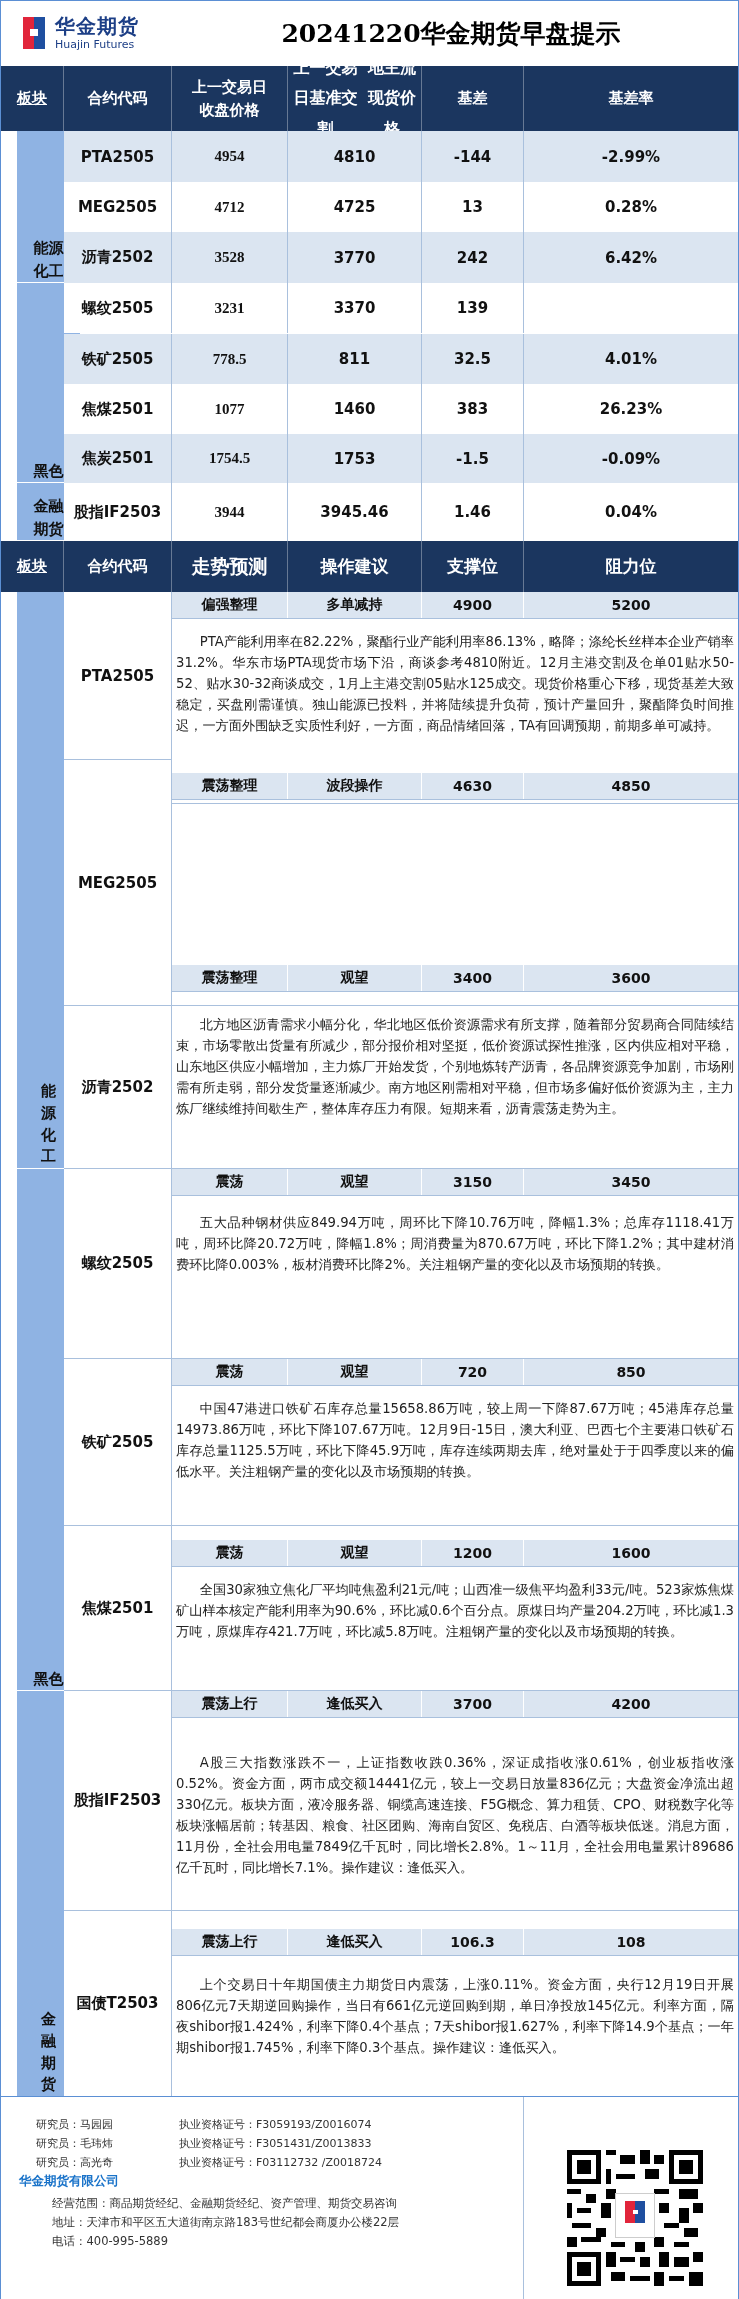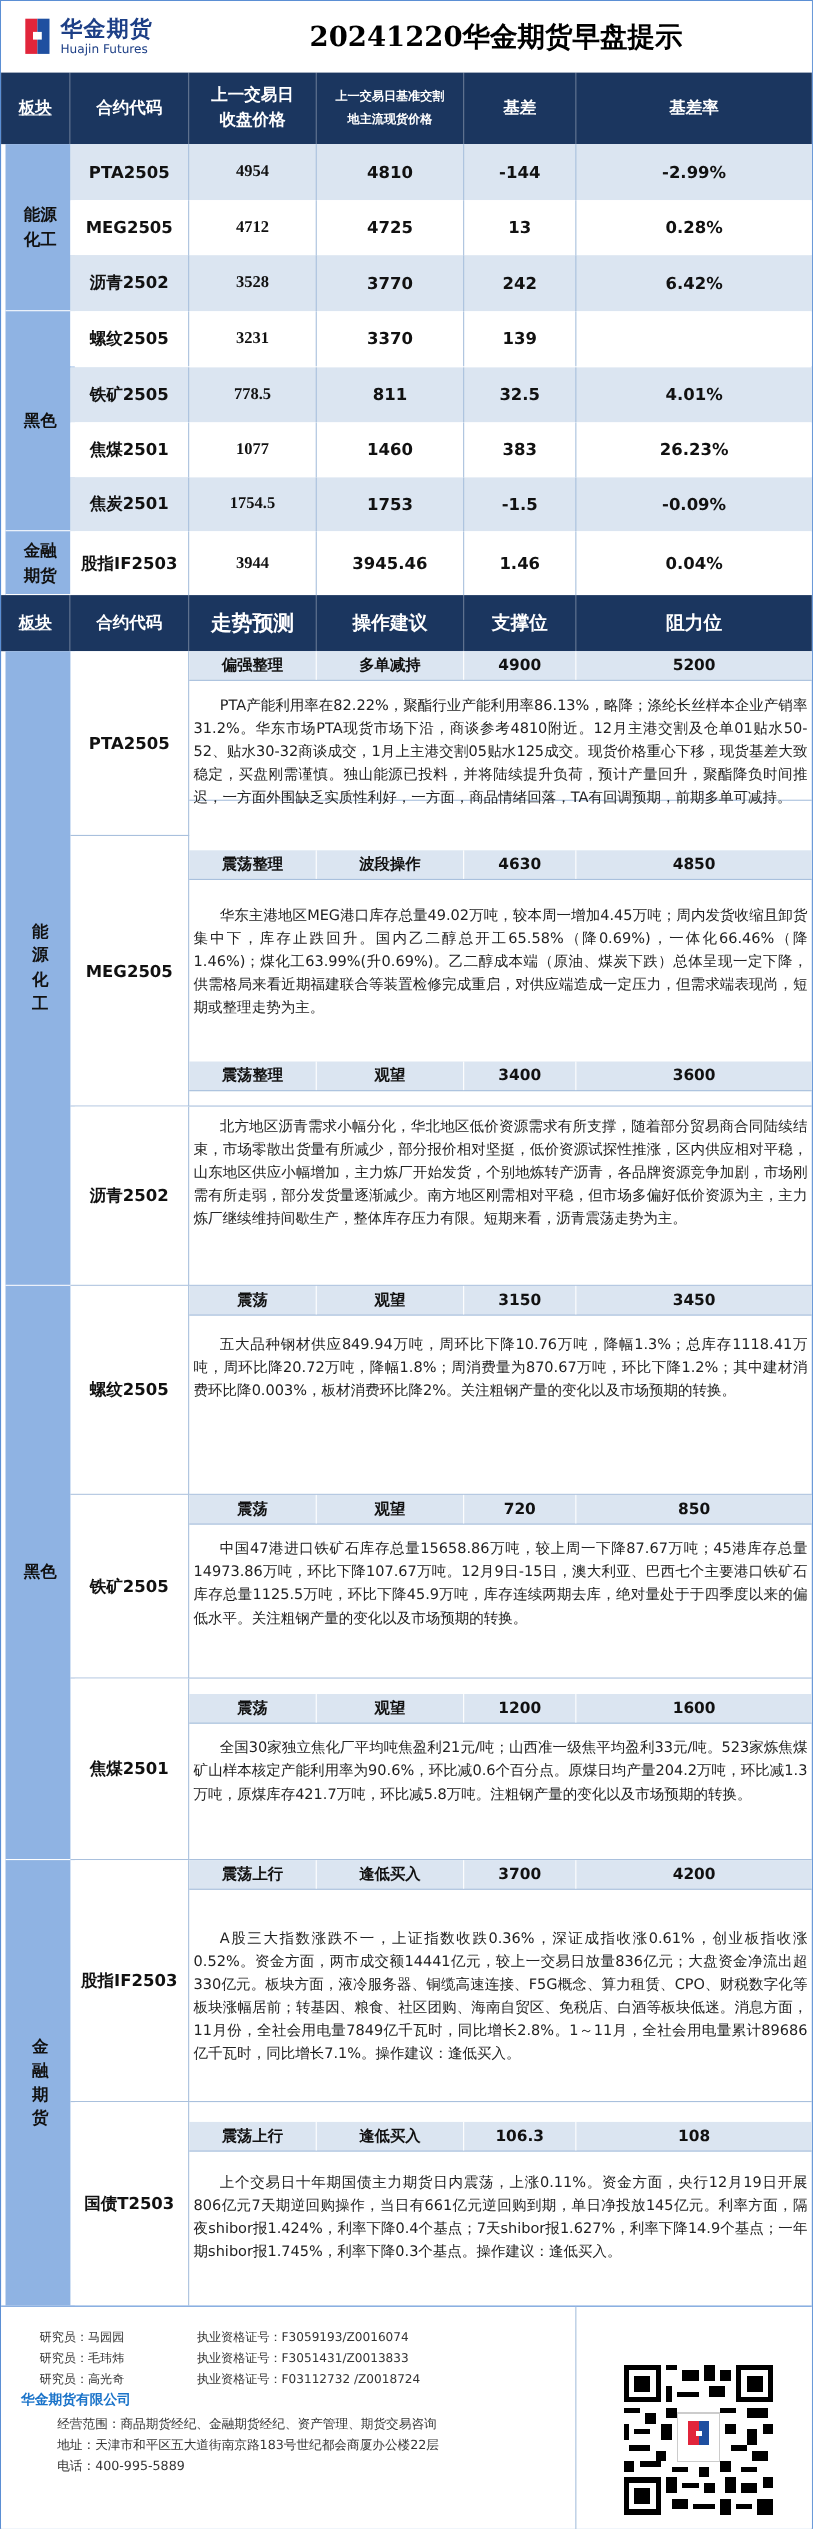--- a/index.html
+++ b/index.html
@@ -18,21 +18,21 @@
 
   .thead { position: absolute; left: 0; width: 737px; background: #1b365f; color: #fff; display: flex; }
   .thead > div { display: flex; align-items: center; justify-content: center; text-align: center; border-right: 1px solid #ffffff55; font-weight: bold; }
   .c0 { width: 63px; text-decoration: underline; } .c1 { width: 108px; } .c2 { width: 116px; font-family: Liberation Serif, serif; } .c3 { width: 134px; } .c4 { width: 102px; } .c5 { width: 214px; border-right: none !important; }
 
   .row { position: absolute; left: 63px; width: 674px; display: flex; font-weight: bold; font-size: 15px; }
   .row > div { display: flex; align-items: center; justify-content: center; border-right: 1px solid #a9c0dd; }
   .row.shade { background: #dbe5f1; }
   .row.white { background: #fff; }
   .row .c1 { background: inherit; }
-  .sector { position: absolute; left: 4px; width: 63px; background: #8fb3e3; display: flex; align-items: center; justify-content: center; font-weight: bold; font-size: 15px; color: #111; text-align: center; line-height: 1.5; border-bottom: 1px solid #fff; }
+  .sector { position: absolute; left: 16px; width: 63px; background: #8fb3e3; display: flex; align-items: flex-end; justify-content: center; font-weight: bold; font-size: 15px; color: #111; text-align: center; line-height: 1.5; border-bottom: 1px solid #fff; }
   .code-cell { position: absolute; left: 63px; width: 108px; background: #fff; display: flex; align-items: center; justify-content: center; font-weight: bold; font-size: 15px; border-right: 1px solid #a9c0dd; border-bottom: 1px solid #a9c0dd; }
   .block { position: absolute; left: 171px; width: 566px; border-bottom: 1px solid #a9c0dd; }
   .block .strip { display: flex; height: 27px; background: #dbe5f1; font-weight: bold; font-size: 14px; border-bottom: 1px solid #a9c0dd; }
   .block .strip > div { display: flex; align-items: center; justify-content: center; border-right: 1px solid #fff; }
   .s1 { width: 116px; } .s2 { width: 134px; } .s3 { width: 102px; } .s4 { width: 214px; border-right: none !important; }
   .block .text { font-size: 13.2px; line-height: 21px; color: #222; padding: 0 4px 0 4px; text-indent: 1.8em; text-align: justify; }
 
   .footer { position: absolute; left: 0; top: 2095px; width: 737px; height: 203px; background: #fff; border-top: 1px solid #5b8fd4; }
   .researchers { position: absolute; left: 35px; top: 18px; font-size: 11px; line-height: 19px; color: #333; }
   .researchers .r { display: flex; }
@@ -62,21 +62,21 @@
     <div class="title">20241220华金期货早盘提示</div>
   </div>
 
   <div class="thead" style="top:65px;height:65px;font-size:15px;">
     <div class="c0">板块</div>
     <div class="c1">合约代码</div>
     <div class="c2" style="flex-direction:column;line-height:1.5;">
       <span>上一交易日</span>
       <span>收盘价格</span>
     </div>
-    <div class="c3" style="flex-direction:column;line-height:1.9;font-size:11px;">
+    <div class="c3" style="line-height:1.9;font-size:16px;">
       <span>上一交易日基准交割</span>
       <span>地主流现货价格</span>
     </div>
     <div class="c4">基差</div>
     <div class="c5">基差率</div>
   </div>
 
   <div class="sector" style="top:130px;height:152px;">
     <div><span>能源</span><br><span>化工</span></div>
   </div>
@@ -164,38 +164,37 @@
 
   <div class="code-cell" style="top:591px;height:168px;">PTA2505</div>
   <div class="code-cell" style="top:759px;height:246px;">MEG2505</div>
   <div class="code-cell" style="top:1005px;height:163px;">沥青2502</div>
   <div class="code-cell" style="top:1168px;height:190px;">螺纹2505</div>
   <div class="code-cell" style="top:1358px;height:167px;">铁矿2505</div>
   <div class="code-cell" style="top:1525px;height:165px;">焦煤2501</div>
   <div class="code-cell" style="top:1690px;height:220px;">股指IF2503</div>
   <div class="code-cell" style="top:1910px;height:185px;border-bottom:none;">国债T2503</div>
 
-  <div class="block" style="top:591px;height:136px;">
+  <div class="block" style="top:591px;height:212px;">
     <div class="strip">
       <div class="s1">偏强整理</div>
       <div class="s2">多单减持</div>
       <div class="s3">4900</div>
       <div class="s4">5200</div>
     </div>
     <div class="text" style="padding-top:12px;">PTA产能利用率在82.22%，聚酯行业产能利用率86.13%，略降；涤纶长丝样本企业产销率31.2%。华东市场PTA现货市场下沿，商谈参考4810附近。12月主港交割及仓单01贴水50-52、贴水30-32商谈成交，1月上主港交割05贴水125成交。现货价格重心下移，现货基差大致稳定，买盘刚需谨慎。独山能源已投料，并将陆续提升负荷，预计产量回升，聚酯降负时间推迟，一方面外围缺乏实质性利好，一方面，商品情绪回落，TA有回调预期，前期多单可减持。</div>
   </div>
 
   <div class="block" style="top:759px;height:246px;">
     <div class="strip" style="margin-top:13px;">
       <div class="s1">震荡整理</div>
       <div class="s2">波段操作</div>
       <div class="s3">4630</div>
       <div class="s4">4850</div>
     </div>
-    <div class="text" style="padding-top:22px;">华东主港地区MEG港口库存总量49.02万吨，较本周一增加4.45万吨；周内发货收缩且卸货集中下，库存止跌回升。国内乙二醇总开工65.58%（降0.69%)，一体化66.46%（降1.46%)；煤化工63.99%(升0.69%)。乙二醇成本端（原油、煤炭下跌）总体呈现一定下降，供需格局来看近期福建联合等装置检修完成重启，对供应端造成一定压力，但需求端表现尚，短期或整理走势为主。</div>
   </div>
 
   <div class="block" style="top:1005px;height:163px;">
     <div class="strip" style="margin-top:-41px;">
       <div class="s1">震荡整理</div>
       <div class="s2">观望</div>
       <div class="s3">3400</div>
       <div class="s4">3600</div>
     </div>
     <div class="text" style="padding-top:22px;">北方地区沥青需求小幅分化，华北地区低价资源需求有所支撑，随着部分贸易商合同陆续结束，市场零散出货量有所减少，部分报价相对坚挺，低价资源试探性推涨，区内供应相对平稳，山东地区供应小幅增加，主力炼厂开始发货，个别地炼转产沥青，各品牌资源竞争加剧，市场刚需有所走弱，部分发货量逐渐减少。南方地区刚需相对平稳，但市场多偏好低价资源为主，主力炼厂继续维持间歇生产，整体库存压力有限。短期来看，沥青震荡走势为主。</div>

